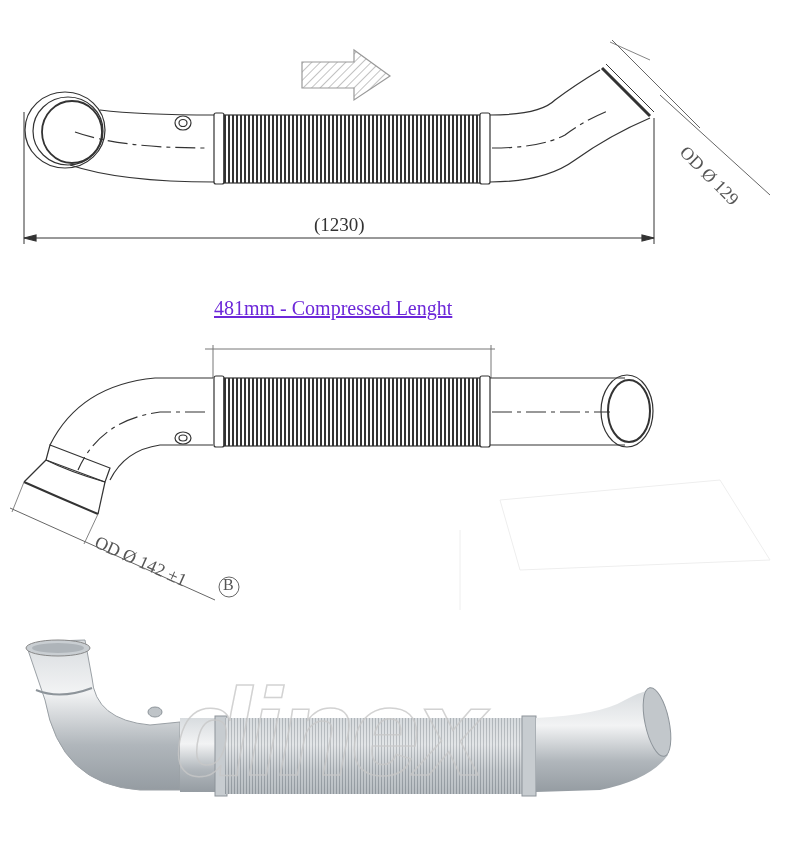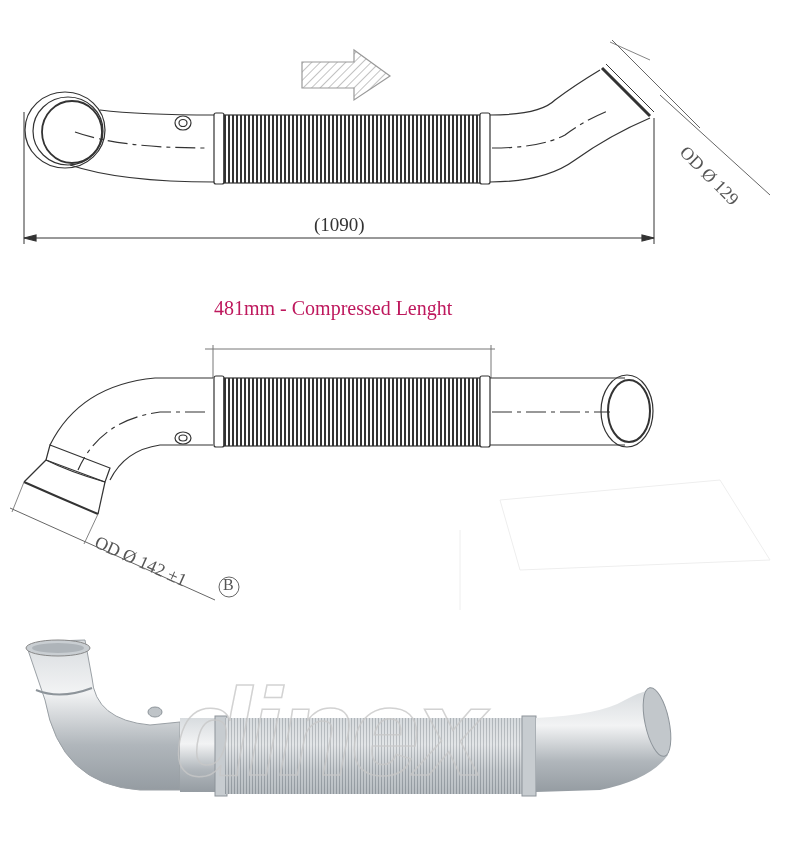--- a/index.html
+++ b/index.html
@@ -122,23 +122,23 @@
 
     <path d="M536,718 Q600,715 625,700 Q640,692 650,690 L668,755 Q650,780 600,790 L536,792 Z" fill="url(#metalV)"></path>
     <ellipse cx="657" cy="722" rx="12" ry="35" fill="#c2c7cb" stroke="#8d949a" transform="rotate(-12 657 722)"></ellipse>
   </g>
 
   <g fill="none" stroke="#bbb" stroke-width="1.5" opacity="0.8" font-family="Liberation Sans, sans-serif">
     <text x="175" y="775" font-size="125" font-style="italic" font-weight="bold" fill="none" stroke="#c8c8c8" stroke-width="1.5" letter-spacing="-4">dinex</text>
   </g>
 </svg>
 
-<div class="lbl" style="left:314px;top:214px;font-size:19px;color:#333;">(1090)</div>
+<div class="lbl" style="left:314px;top:214px;font-size:19px;color:#333;">(1230)</div>
 
 <div class="lbl" style="left:690px;top:142px;font-size:18px;transform:rotate(45deg);transform-origin:left top;">OD Ø 129</div>
 
-<div class="lbl" style="left:214px;top:297px;font-size:20px;color:#be185d;">481mm - Compressed Lenght</div>
+<div class="lbl" style="left:214px;top:297px;font-size:20px;color:#6d28d9;text-decoration:underline;">481mm - Compressed Lenght</div>
 
 <div class="lbl" style="left:100px;top:532px;font-size:18px;transform:rotate(24deg);transform-origin:left top;">
   <span>OD Ø 142 ±1</span>
 </div>
 
 <div class="lbl" style="left:223px;top:576px;font-size:16px;">B</div>
 
 </body></html>

